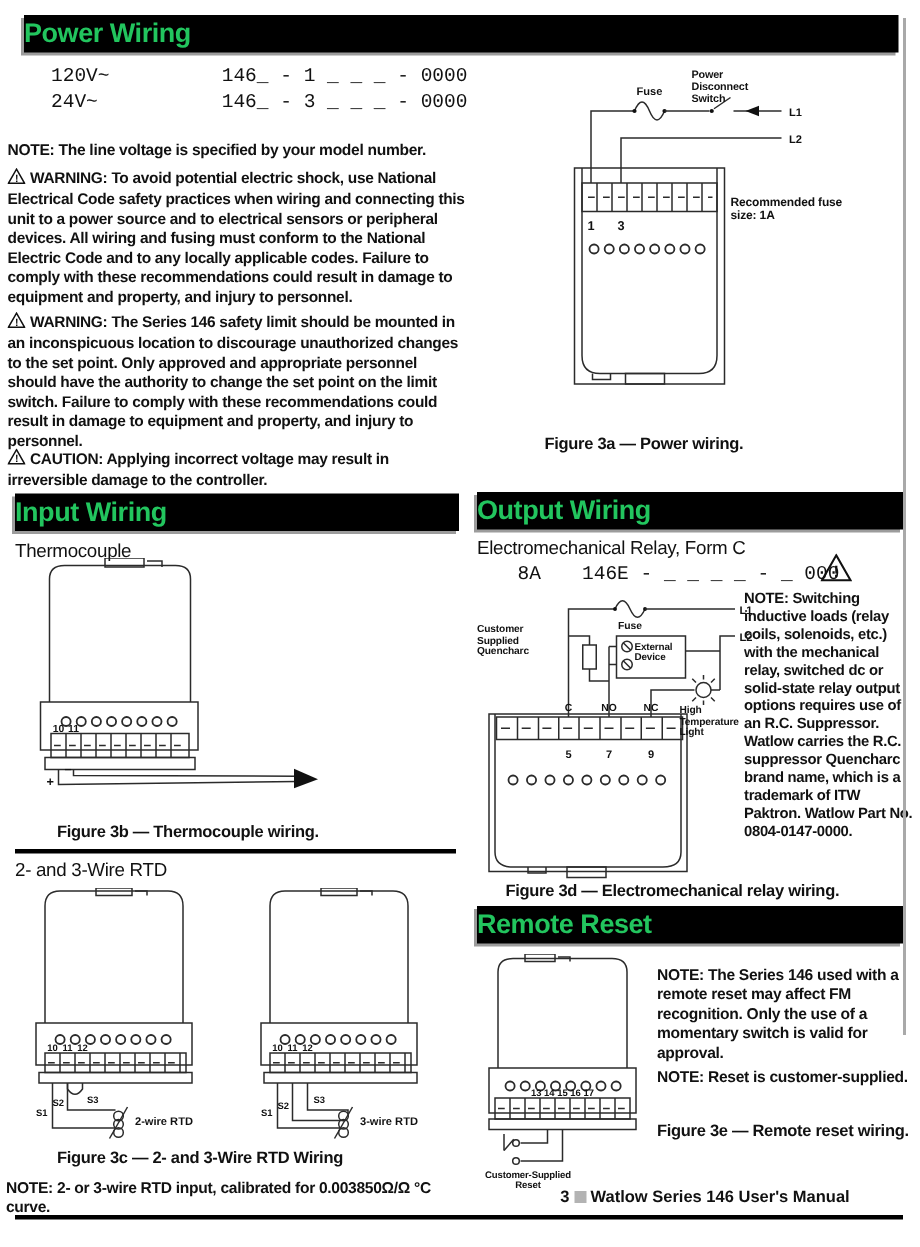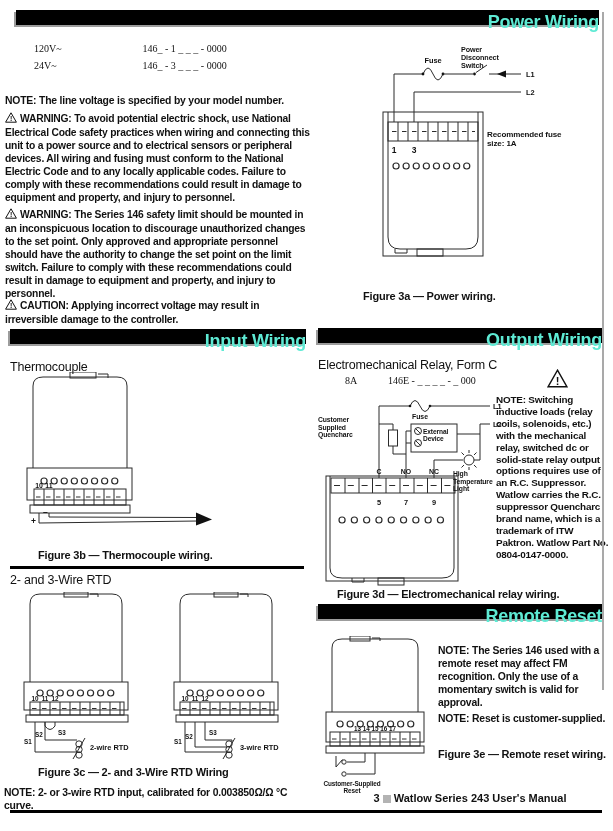--- a/index.html
+++ b/index.html
@@ -1,22 +1,22 @@
 <!DOCTYPE html>
 <html><head>
 <meta charset="utf-8">
 <style>
   *{margin:0;padding:0;box-sizing:border-box}
   html,body{width:613px;height:831px}
   body{position:relative;background:#fff;color:#111;font-family:"Liberation Sans",sans-serif;overflow:hidden}
   .abs{position:absolute}
-  .bar{position:absolute;height:15px;background:#000;color:#5eead4;font-weight:bold;
-       font-size:18px;line-height:25px;text-align:right;letter-spacing:-.3px;
+  .bar{position:absolute;height:25px;background:#000;color:#22c55e;font-weight:bold;
+       font-size:18px;line-height:25px;text-align:left;letter-spacing:-.3px;
        box-shadow:-2px 2px 0 #9c9c9c}
-  .serif{font-family:Liberation Serif, serif;font-size:10px}
+  .serif{font-family:Liberation Mono, monospace;font-size:13px}
   .vrow{height:17px;white-space:nowrap}
   .vrow .v{display:inline-block;width:106px}
   .note{font-weight:bold;font-size:10.4px;line-height:13px;letter-spacing:-.2px}
   .warn{font-weight:bold;font-size:10.3px;line-height:13px;letter-spacing:-.2px}
   .warn .tri{display:inline-block;vertical-align:-1px;margin-right:3px}
   .h2{font-weight:normal;font-size:12.5px;letter-spacing:-.2px}
   .cap{font-weight:bold;font-size:11px;letter-spacing:-.2px}
   .fig{position:absolute}
   .fig svg{position:absolute;left:0;top:0}
   .lbl{position:absolute;font-size:7.2px;font-weight:bold;line-height:8px;letter-spacing:-.1px}
@@ -282,18 +282,18 @@
       <text x="55" y="94.5" text-anchor="middle" class="t6">13 14 15 16 17</text>
     </svg>
     <div class="lbl" style="left:0;top:144px;width:64px;text-align:center;font-size:6.4px;line-height:7.2px">Customer-Supplied Reset</div>
   </div>
 
   <div class="abs note" style="left:438px;top:644px;width:172px">NOTE: The Series 146 used with a remote reset may affect FM recognition. Only the use of a momentary switch is valid for approval.</div>
   <div class="abs note" style="left:438px;top:712px;width:172px">NOTE: Reset is customer-supplied.</div>
   <div class="abs cap" style="left:438px;top:748px">Figure 3e — Remote reset wiring.</div>
 
   <div class="footer" style="left:355px;top:792px;width:230px">
-    <span>3</span><span class="sq"></span><span>Watlow Series 243 User's Manual</span>
+    <span>3</span><span class="sq"></span><span>Watlow Series 146 User's Manual</span>
   </div>
   <div class="rule" style="left:10px;top:810px;width:592px;height:3px"></div>
   <div class="edge" style="left:602px;top:12px;width:2px;height:678px"></div>
 
 </div>
 
 </body></html>

